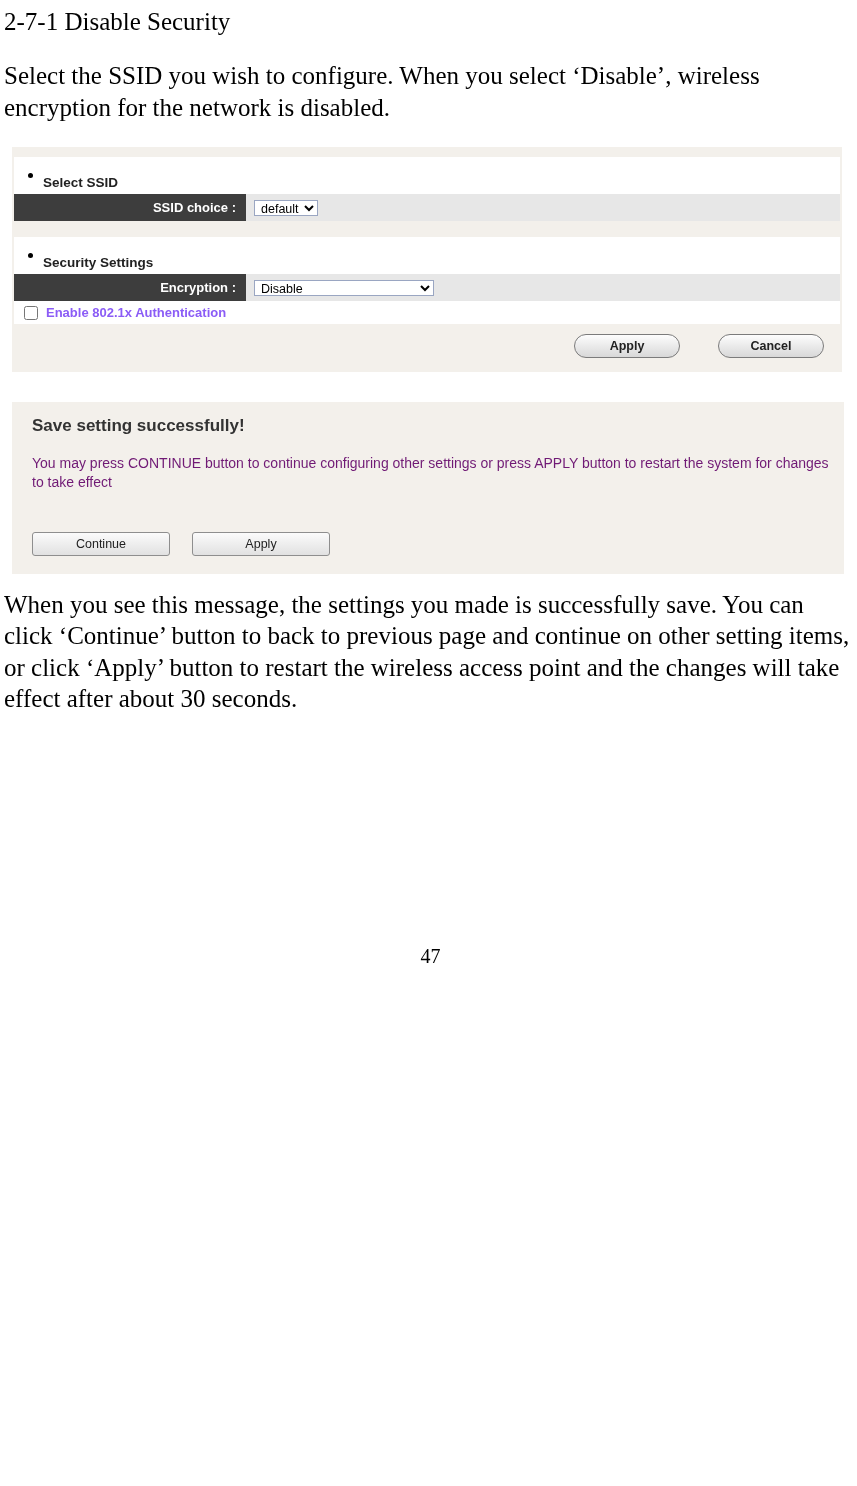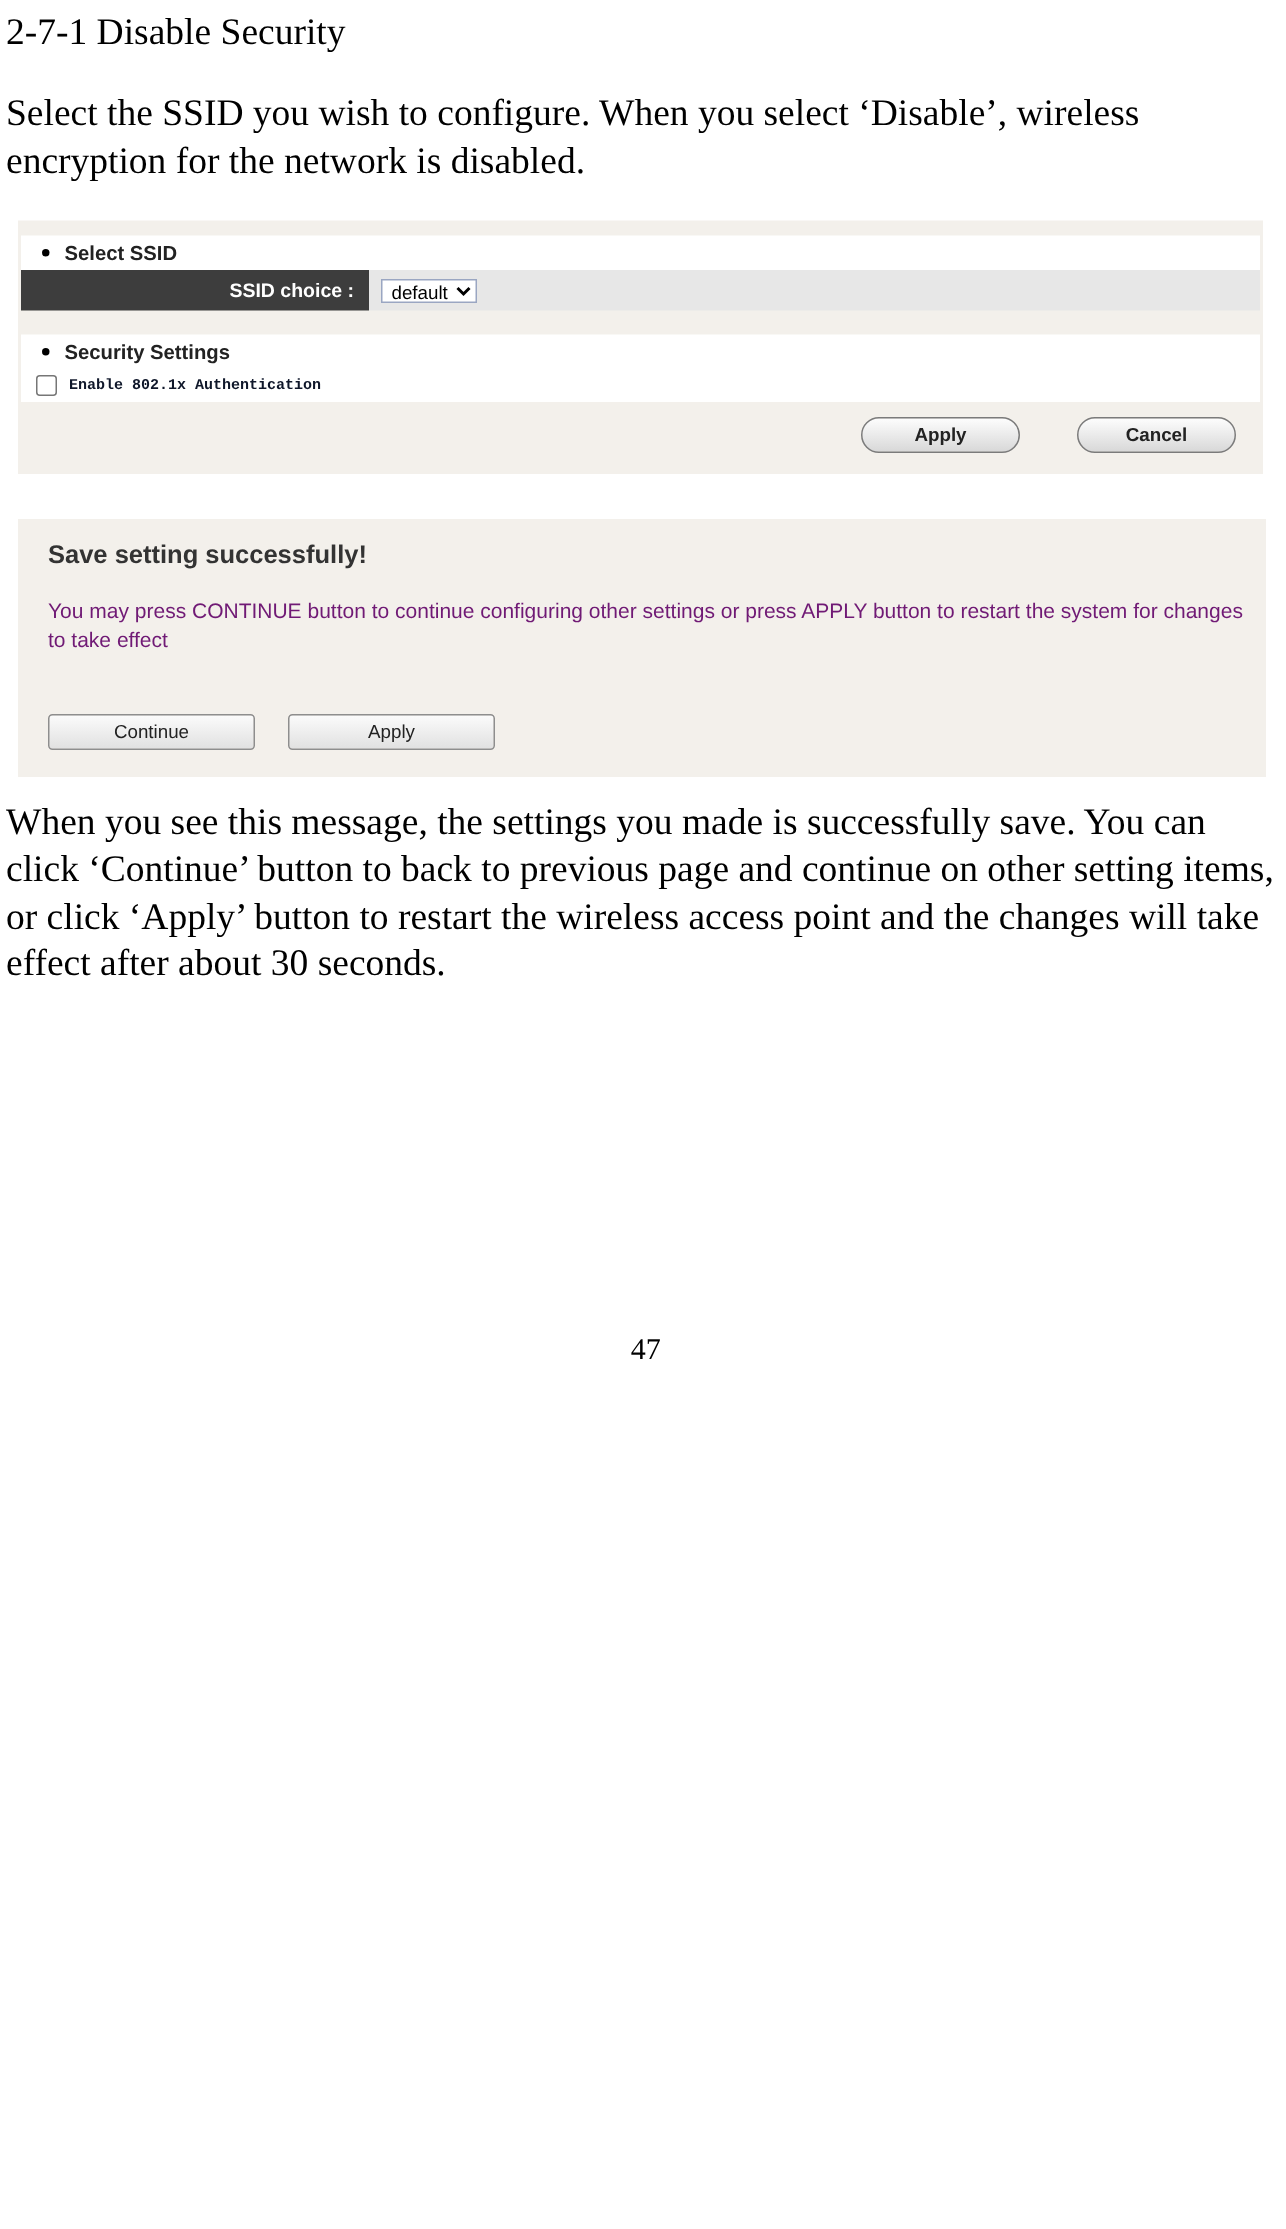--- a/index.html
+++ b/index.html
@@ -41,20 +41,21 @@
     }
     .bullet {
       width: 5px; height: 5px; background:#000; border-radius:50%;
       margin: 0 10px 0 8px;
       display:inline-block;
     }
     .section-title {
       font-weight: bold;
       color: #222;
       font-size: 13.5px;
+      margin-top: 14px;
     }
     .row {
       display: flex;
       align-items: stretch;
       margin: 0 2px;
     }
     .label-cell {
       width: 232px;
       background: #3d3d3d;
       color: #fff;
@@ -89,24 +90,24 @@
       display:flex;
       align-items:center;
       background:#fff;
       margin: 0 2px;
       padding: 4px 6px;
     }
     .check-row input[type=checkbox] {
       width:14px; height:14px; margin: 0 8px 0 4px;
     }
     .check-label {
-      color:#0f172a;
+      color:#8b5cf6;
       font-weight:bold;
-      font-size:10px;
-      font-family: Liberation Mono, monospace;
+      font-size:13px;
+      font-family: Liberation Sans, sans-serif;
     }
     .btn-row {
       display:flex;
       justify-content:flex-end;
       gap: 38px;
       padding: 10px 18px 4px 0;
     }
     .pill-btn {
       width: 106px;
       height: 24px;
@@ -188,20 +189,28 @@
         </select>
       </div>
     </div>
 
     <div class="spacer-row"></div>
 
     <div class="section-head">
       <span class="bullet"></span>
       <span class="section-title">Security Settings</span>
     </div>
+    <div class="row">
+      <div class="label-cell">Encryption :</div>
+      <div class="field-cell">
+        <select class="dd med">
+          <option>Disable</option>
+        </select>
+      </div>
+    </div>
     <div class="check-row">
       <input type="checkbox" style="">
       <span class="check-label">Enable 802.1x Authentication</span>
     </div>
     <div class="btn-row">
       <div class="pill-btn">Apply</div>
       <div class="pill-btn">Cancel</div>
     </div>
   </div>
 

